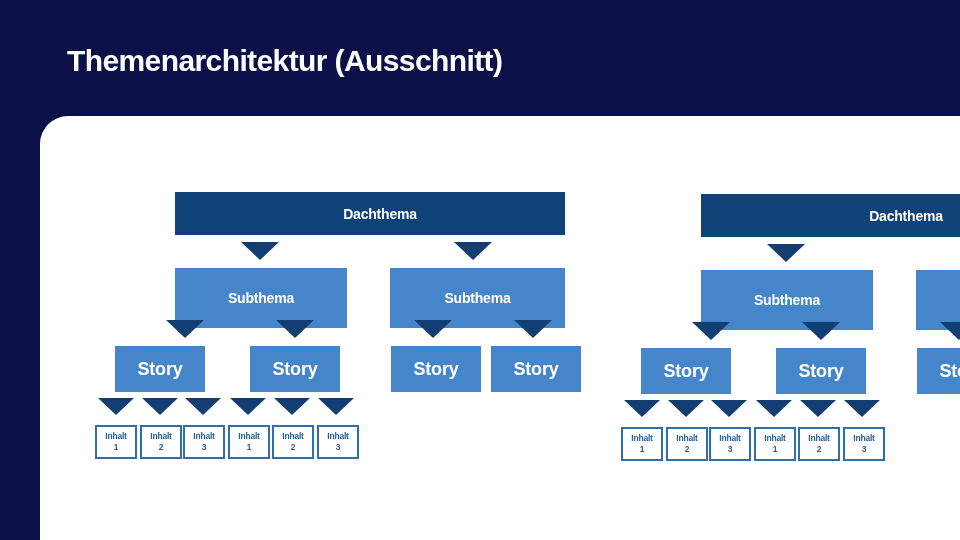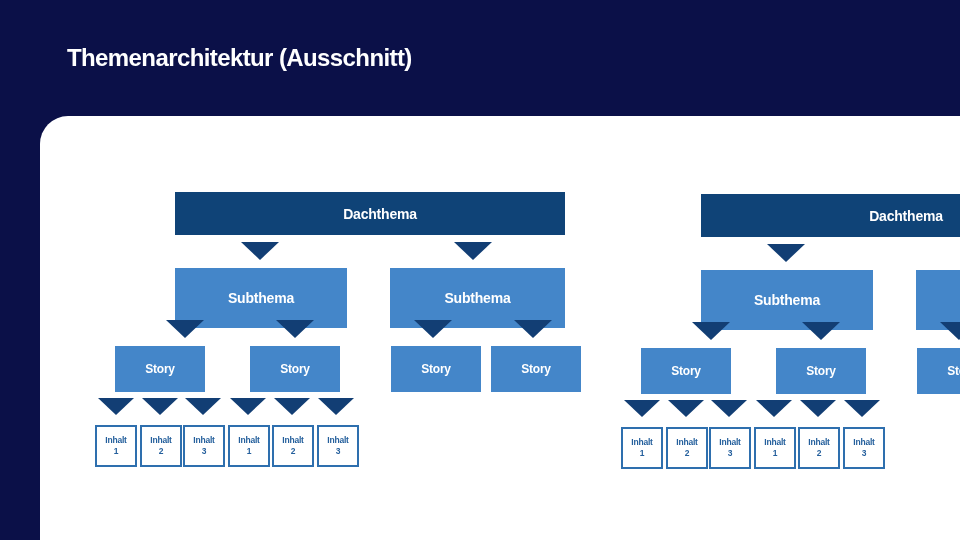--- a/index.html
+++ b/index.html
@@ -11,49 +11,49 @@
     --content-box-border:#2e6fae;
     --content-box-text:#245f9c;
     --box-text:#ffffff;
   }
   *{margin:0;padding:0;box-sizing:border-box;}
   html,body{width:960px;height:540px;overflow:hidden;}
   body{font-family:"Liberation Sans",sans-serif;background:var(--background);}
   .page{position:relative;width:960px;height:540px;background:var(--background);overflow:hidden;}
   .title{
     position:absolute;left:67px;top:44px;
-    color:var(--box-text);font-size:24px;font-weight:700;letter-spacing:-0.6px;
+    color:var(--box-text);font-size:30px;font-weight:700;letter-spacing:-0.6px;
     white-space:nowrap;
   }
   .panel{
     position:absolute;left:40px;top:116px;width:920px;height:424px;
     background:var(--panel);border-radius:28px 0 0 0;overflow:hidden;
   }
   .diagram{position:absolute;width:500px;height:276px;}
   .diagram-left{left:55px;top:76px;}
   .diagram-right{left:581px;top:78px;}
   .node{
     position:absolute;display:flex;align-items:center;justify-content:center;
     color:var(--box-text);font-size:14px;font-weight:600;letter-spacing:-0.2px;
   }
   .root{background:var(--root-box);padding-left:20px;}
   .branch{background:var(--branch-box);}
   .sub{height:60px;top:76px;}
-  .story{width:90px;height:46px;top:154px;font-size:12px;}
+  .story{width:90px;height:46px;top:154px;font-size:18px;}
   .tri{
     position:absolute;width:0;height:0;
     border-left:19px solid transparent;border-right:19px solid transparent;
     border-top:18px solid var(--arrow);
   }
   .tri.small{
     border-left:18px solid transparent;border-right:18px solid transparent;
     border-top:17px solid var(--arrow);
   }
   .content-box{
-    position:absolute;top:233px;width:42px;height:42px;
+    position:absolute;top:233px;width:42px;height:34px;
     background:var(--panel);border:2px solid var(--content-box-border);
     display:flex;flex-direction:column;align-items:center;justify-content:center;
     color:var(--content-box-text);font-size:8.5px;font-weight:700;line-height:1.25;
     letter-spacing:-0.2px;text-align:right;
   }
 </style>
 </head>
 <body>
 
 <div class="page">

